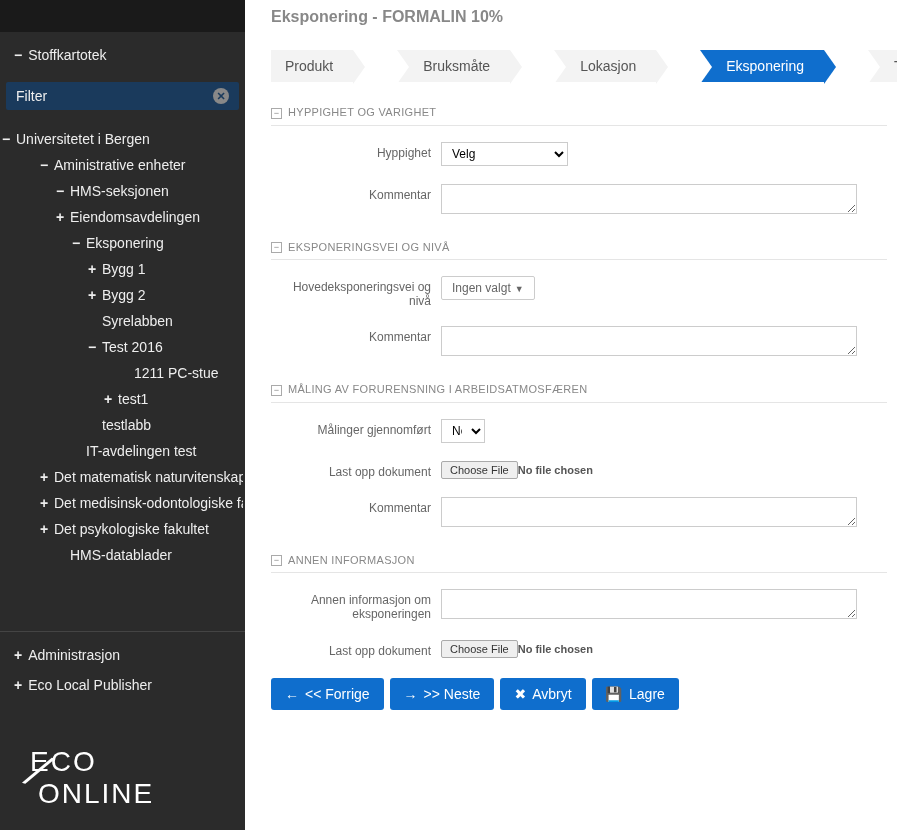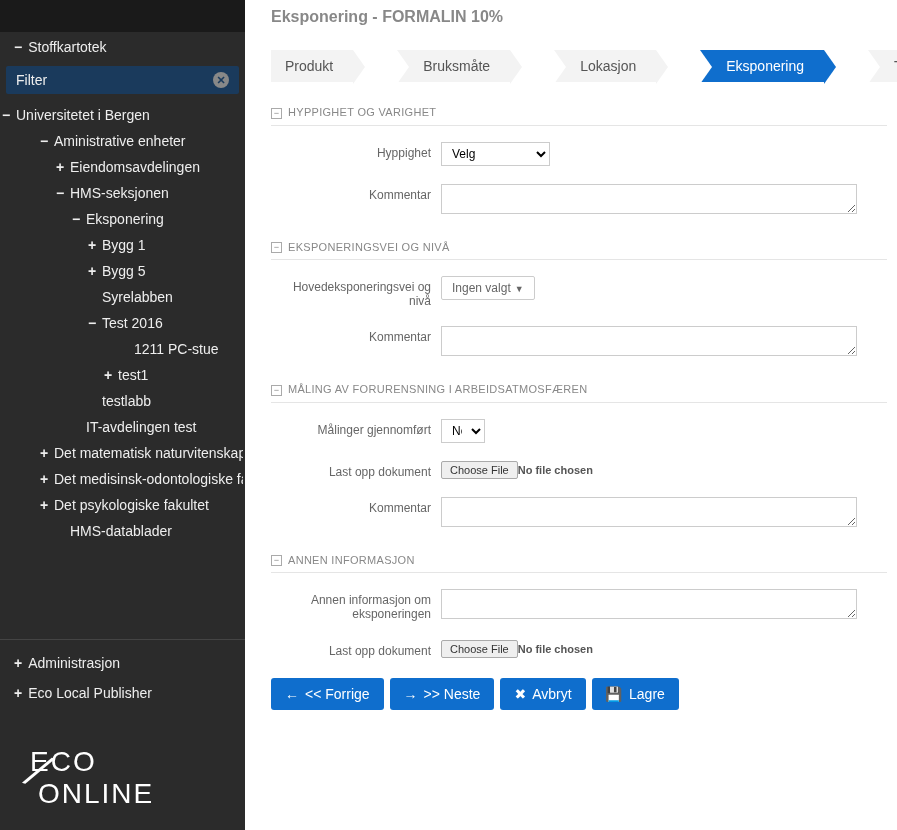--- a/index.html
+++ b/index.html
@@ -1,17 +1,17 @@
 <!DOCTYPE html>
 <html><head>
 <meta charset="utf-8">
 <style>
 * { box-sizing: border-box; margin: 0; padding: 0; }
 body { font-family: Arial, sans-serif; font-size: 13px; color: #333; background: #fff; width: 897px; height: 830px; overflow: hidden; display: flex; }
-.sidebar { width: 245px; background: #2b2b2b; color: #ddd; display: flex; flex-direction: column; height: 830px; }
+.sidebar { width: 245px; background: #2b2b2b; color: #ddd; display: flex; flex-direction: column; height: 830px; gap: 8px; }
 .nav-top { background: #1a1a1a; padding: 8px 10px; font-size: 14px; }
 .nav-item { padding: 7px 10px 7px 14px; font-size: 14px; color: #eee; cursor: pointer; }
 .nav-item .sym { margin-right: 6px; font-weight: bold; }
 .filter-row { background: #1a3a5c; padding: 6px 10px; display: flex; align-items: center; justify-content: space-between; margin: 4px 6px; border-radius: 2px; }
 .filter-row span.lbl { color: #eee; font-size: 14px; }
 .filter-x { width: 16px; height: 16px; border-radius: 50%; background: #888; color: #1a3a5c; display: flex; align-items: center; justify-content: center; font-size: 11px; font-weight: bold; }
 .tree { flex: 1; overflow-y: auto; padding: 4px 2px 10px 0; position: relative; }
 .tree::-webkit-scrollbar { width: 12px; }
 .tree::-webkit-scrollbar-track { background: #ddd; }
 .tree::-webkit-scrollbar-thumb { background: #aaa; }
@@ -32,21 +32,21 @@
 .bc-item::after { content: ""; position: absolute; right: -12px; top: 0; width: 0; height: 0; border-top: 17px solid transparent; border-bottom: 17px solid transparent; border-left: 12px solid #f3f3f3; z-index: 2; }
 .bc-item.active::after { border-left-color: #0f6ecd; }
 .bc-item::before { content: ""; position: absolute; left: 0; top: 0; width: 0; height: 0; border-top: 17px solid transparent; border-bottom: 17px solid transparent; border-left: 12px solid #fff; }
 .bc-item:first-child::before { display: none; }
 .section-head { font-size: 11px; color: #888; font-weight: normal; padding: 6px 0; border-bottom: 1px solid #e5e5e5; margin-bottom: 16px; letter-spacing: 0.3px; }
 .section-head .boxicon { display: inline-block; width: 11px; height: 11px; border: 1px solid #aaa; font-size: 9px; line-height: 9px; text-align: center; margin-right: 6px; color: #888; vertical-align: middle; }
 .form-row { display: flex; align-items: flex-start; margin-bottom: 18px; }
 .form-label { width: 170px; text-align: right; padding-right: 10px; font-size: 12px; color: #666; padding-top: 4px; }
 .form-ctrl { flex: 1; }
 select { border: 1px solid #ccc; padding: 3px 6px; font-size: 12px; background: #fff; }
-select.w1 { width: 109px; }
+select.w1 { width: 127px; }
 select.w2 { width: 44px; }
 textarea { width: 416px; height: 30px; border: 1px solid #ccc; resize: both; font-family: inherit; font-size: 12px; padding: 3px; }
 .dropdown-btn { display: inline-block; border: 1px solid #ccc; padding: 4px 10px; font-size: 12px; color: #666; border-radius: 2px; }
 .dropdown-btn .caret { font-size: 9px; margin-left: 4px; }
 .file-row { display: flex; align-items: center; }
 .file-btn { border: 1px solid #aaa; background: #efefef; padding: 2px 8px; font-size: 11px; border-radius: 2px; cursor: pointer; }
 .file-txt { font-size: 11px; color: #555; font-weight: bold; }
 .action-row { display: flex; gap: 6px; margin-top: 20px; }
 .action-btn { background: #0f6ecd; color: #fff; border: none; padding: 8px 14px; font-size: 14px; border-radius: 3px; cursor: pointer; display: flex; align-items: center; gap: 6px; }
 .action-btn .ic { font-size: 14px; }
@@ -59,25 +59,25 @@
   <div class="nav-item">
     <span class="sym">−</span><span>Stoffkartotek</span>
   </div>
   <div class="filter-row">
     <span class="lbl">Filter</span>
     <span class="filter-x">✕</span>
   </div>
   <div class="tree" id="tree">
       <div class="tree-item t1"><span class="sym">−</span><span>Universitetet i Bergen</span></div>
       <div class="tree-item t2"><span class="sym">−</span><span>Aministrative enheter</span></div>
+      <div class="tree-item t3"><span class="sym">−</span><span>HMS-seksjonen</span></div>
       <div class="tree-item t3"><span class="sym">+</span><span>Eiendomsavdelingen</span></div>
-      <div class="tree-item t3"><span class="sym">−</span><span>HMS-seksjonen</span></div>
       <div class="tree-item t4"><span class="sym">−</span><span>Eksponering</span></div>
       <div class="tree-item t5"><span class="sym">+</span><span>Bygg 1</span></div>
-      <div class="tree-item t5"><span class="sym">+</span><span>Bygg 5</span></div>
+      <div class="tree-item t5"><span class="sym">+</span><span>Bygg 2</span></div>
       <div class="tree-item t5"><span class="sym"></span><span>Syrelabben</span></div>
       <div class="tree-item t5"><span class="sym">−</span><span>Test 2016</span></div>
       <div class="tree-item t7"><span class="sym"></span><span>1211 PC-stue</span></div>
       <div class="tree-item t6"><span class="sym">+</span><span>test1</span></div>
       <div class="tree-item t5"><span class="sym"></span><span>testlabb</span></div>
       <div class="tree-item t4"><span class="sym"></span><span>IT-avdelingen test</span></div>
       <div class="tree-item t2"><span class="sym">+</span><span>Det matematisk naturvitenskapelige fak</span></div>
       <div class="tree-item t2"><span class="sym">+</span><span>Det medisinsk-odontologiske fakultet</span></div>
       <div class="tree-item t2"><span class="sym">+</span><span>Det psykologiske fakultet</span></div>
       <div class="tree-item t3"><span class="sym"></span><span>HMS-datablader</span></div>

